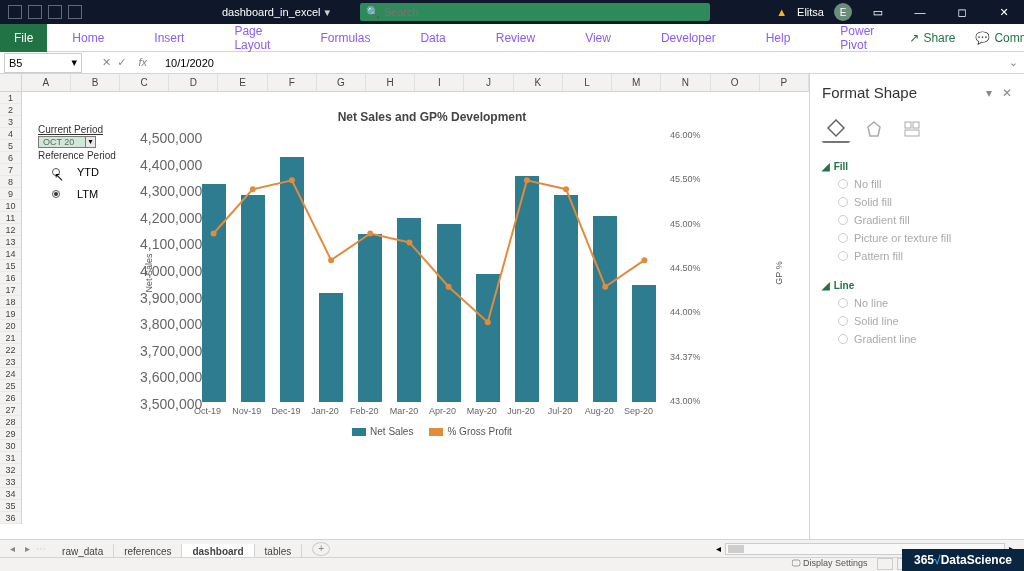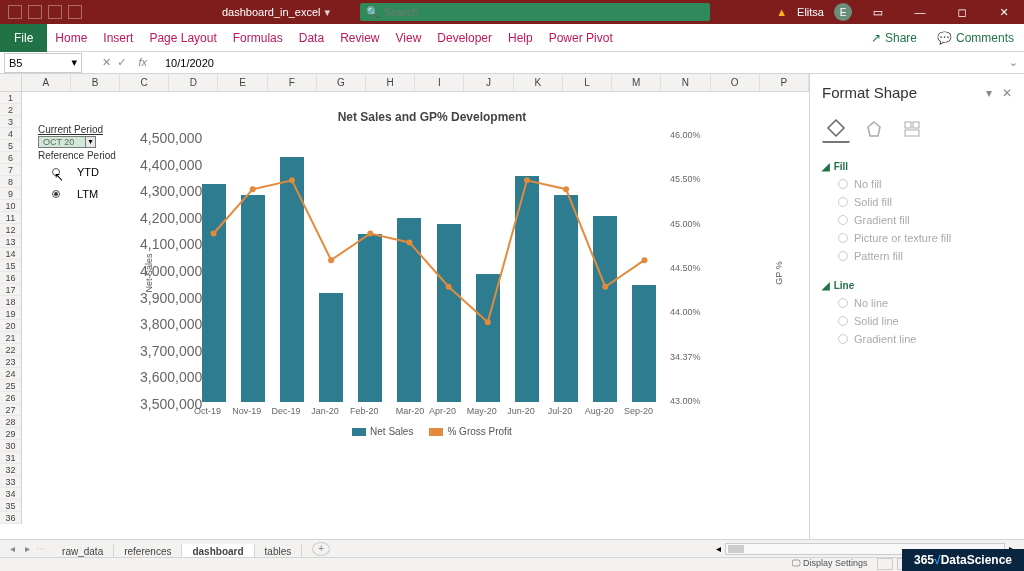--- a/index.html
+++ b/index.html
@@ -1,33 +1,33 @@
 <!DOCTYPE html>
 <html><head>
 <meta charset="utf-8">
 <style>
 * { box-sizing: border-box; margin: 0; padding: 0; font-family: "Segoe UI", Arial, sans-serif; }
 body { width: 1024px; height: 571px; background: #fff; overflow: hidden; position: relative; }
 
 
-.titlebar { height: 24px; background: #7f1d1d; display: flex; align-items: center; color: #fff; font-size: 11px; }
+.titlebar { height: 24px; background: #0f172a; display: flex; align-items: center; color: #fff; font-size: 11px; }
 .titlebar .qat { display: flex; gap: 6px; margin-left: 8px; }
 .titlebar .qat span { width: 14px; height: 14px; border: 1px solid rgba(255,255,255,0.5); opacity: 0.7; }
 .titlebar .spacer { flex: 1; }
 .titlebar .fname { margin-left: 140px; }
 .titlebar .search { width: 350px; height: 18px; background: #2f8a5b; border-radius: 2px; margin: 0 30px; display: flex; align-items: center; padding: 0 6px; gap: 4px; }
 .titlebar .search input { background: transparent; border: none; color: #fff; font-size: 11px; outline: none; flex: 1; }
 .titlebar .right { display: flex; align-items: center; gap: 10px; margin-right: 4px; }
 .titlebar .winbtn { width: 32px; height: 24px; display: flex; align-items: center; justify-content: center; }
 .titlebar .avatar { width: 18px; height: 18px; border-radius: 50%; background: #6b8e7a; display: flex; align-items: center; justify-content: center; font-size: 10px; }
 .warn { color: #ffb020; }
 
 
 .ribbon { height: 28px; background: #fff; border-bottom: 1px solid #d4d4d4; display: flex; align-items: center; font-size: 12px; }
-.ribbon .tab { padding: 0 8px; color: #be185d; height: 28px; display: flex; align-items: center; }
+.ribbon .tab { padding: 0 25px; color: #8b5cf6; height: 28px; display: flex; align-items: center; }
 .ribbon .tab.file { background: #217346; color: #fff; padding: 0 14px; }
 .ribbon .rspacer { flex: 1; }
 .ribbon .share, .ribbon .comments { color: #217346; padding: 0 10px; display: flex; align-items: center; gap: 4px; }
 
 
 .fbar { height: 22px; border-bottom: 1px solid #d4d4d4; display: flex; align-items: center; font-size: 11px; }
 .fbar .namebox { width: 78px; height: 20px; border: 1px solid #ccc; margin-left: 4px; display: flex; align-items: center; justify-content: space-between; padding: 0 4px; }
 .fbar .fbtns { display: flex; gap: 6px; margin-left: 20px; color: #888; }
 .fbar .fx { font-style: italic; margin-left: 6px; }
 .fbar .finput { margin-left: 18px; }
@@ -287,21 +287,21 @@
           <div class="y2label" style="left: 538px; top: 199.333px;">44.00%</div>
           <div class="y2label" style="left: 538px; top: 155px;">44.50%</div>
           <div class="y2label" style="left: 538px; top: 110.667px;">45.00%</div>
           <div class="y2label" style="left: 538px; top: 66.3333px;">45.50%</div>
           <div class="y2label" style="left: 538px; top: 22px;">46.00%</div>
           <div class="xlabel" style="left: 57.5833px;">Oct-19</div>
           <div class="xlabel" style="left: 96.75px;">Nov-19</div>
           <div class="xlabel" style="left: 135.917px;">Dec-19</div>
           <div class="xlabel" style="left: 175.083px;">Jan-20</div>
           <div class="xlabel" style="left: 214.25px;">Feb-20</div>
-          <div class="xlabel" style="left: 260px;">Mar-20</div>
+          <div class="xlabel" style="left: 254px;">Mar-20</div>
           <div class="xlabel" style="left: 292.583px;">Apr-20</div>
           <div class="xlabel" style="left: 331.75px;">May-20</div>
           <div class="xlabel" style="left: 370.917px;">Jun-20</div>
           <div class="xlabel" style="left: 410.083px;">Jul-20</div>
           <div class="xlabel" style="left: 449.25px;">Aug-20</div>
           <div class="xlabel" style="left: 488.417px;">Sep-20</div>
         </div>
     </div>
   </div>
 

